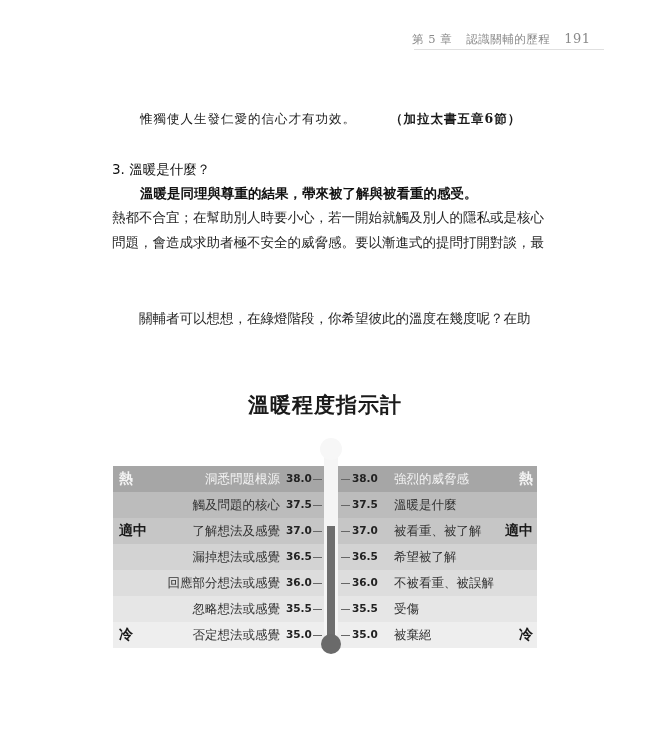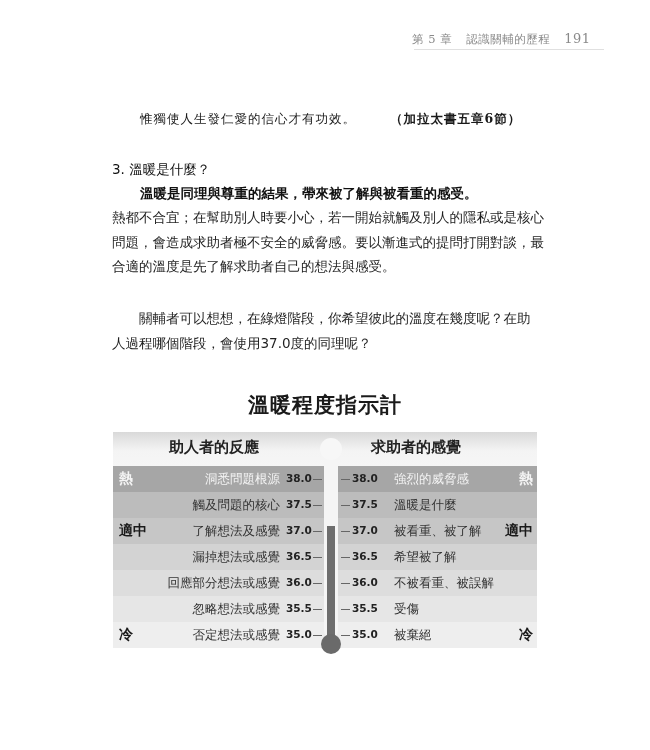--- a/index.html
+++ b/index.html
@@ -56,35 +56,29 @@
 
 <div class="quote">惟獨使人生發仁愛的信心才有功效。</div>
 <div class="quote-ref">（加拉太書五章6節）</div>
 
 <div class="section-heading">3. 溫暖是什麼？</div>
 <div class="lead">溫暖是同理與尊重的結果，帶來被了解與被看重的感受。</div>
 
 <div class="para p1">
   <span class="line">熱都不合宜；在幫助別人時要小心，若一開始就觸及別人的隱私或是核心</span>
   <span class="line">問題，會造成求助者極不安全的威脅感。要以漸進式的提問打開對談，最</span>
-  <span class="line">合適的溫度是先了解求助者自己的想法與感受。</span>
 </div>
 
 <div class="para p2">
   <span class="line indent">關輔者可以想想，在綠燈階段，你希望彼此的溫度在幾度呢？在助</span>
-  <span class="line">人過程哪個階段，會使用37.0度的同理呢？</span>
 </div>
 
 <div class="chart-title">溫暖程度指示計</div>
 
 <div class="thermo">
-  <div class="thermo-header">
-    <span class="hdr-left">助人者的反應</span>
-    <span class="hdr-right">求助者的感覺</span>
-  </div>
   <div id="rows">
       <div class="row light-text" style="top: 34px; height: 26px; background: rgb(166, 166, 166);">
         <span class="zone-l">熱</span>
         <span class="resp">洞悉問題根源</span>
         <span class="tl">38.0</span>
         <span class="tick-l"></span>
         <span class="tick-r"></span>
         <span class="tr">38.0</span>
         <span class="feel">強烈的威脅感</span>
         <span class="zone-r">熱</span>

